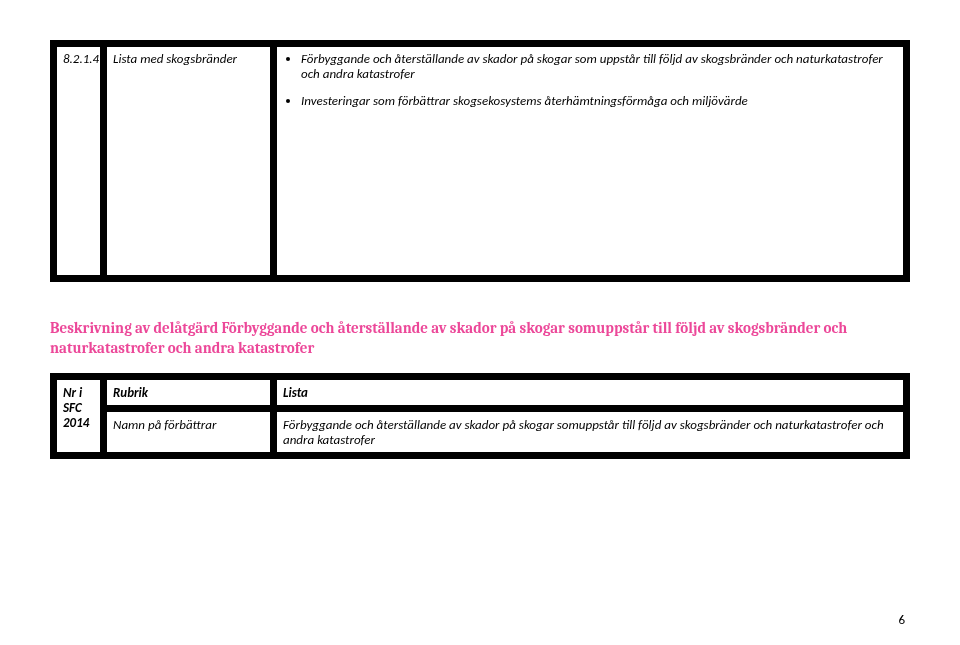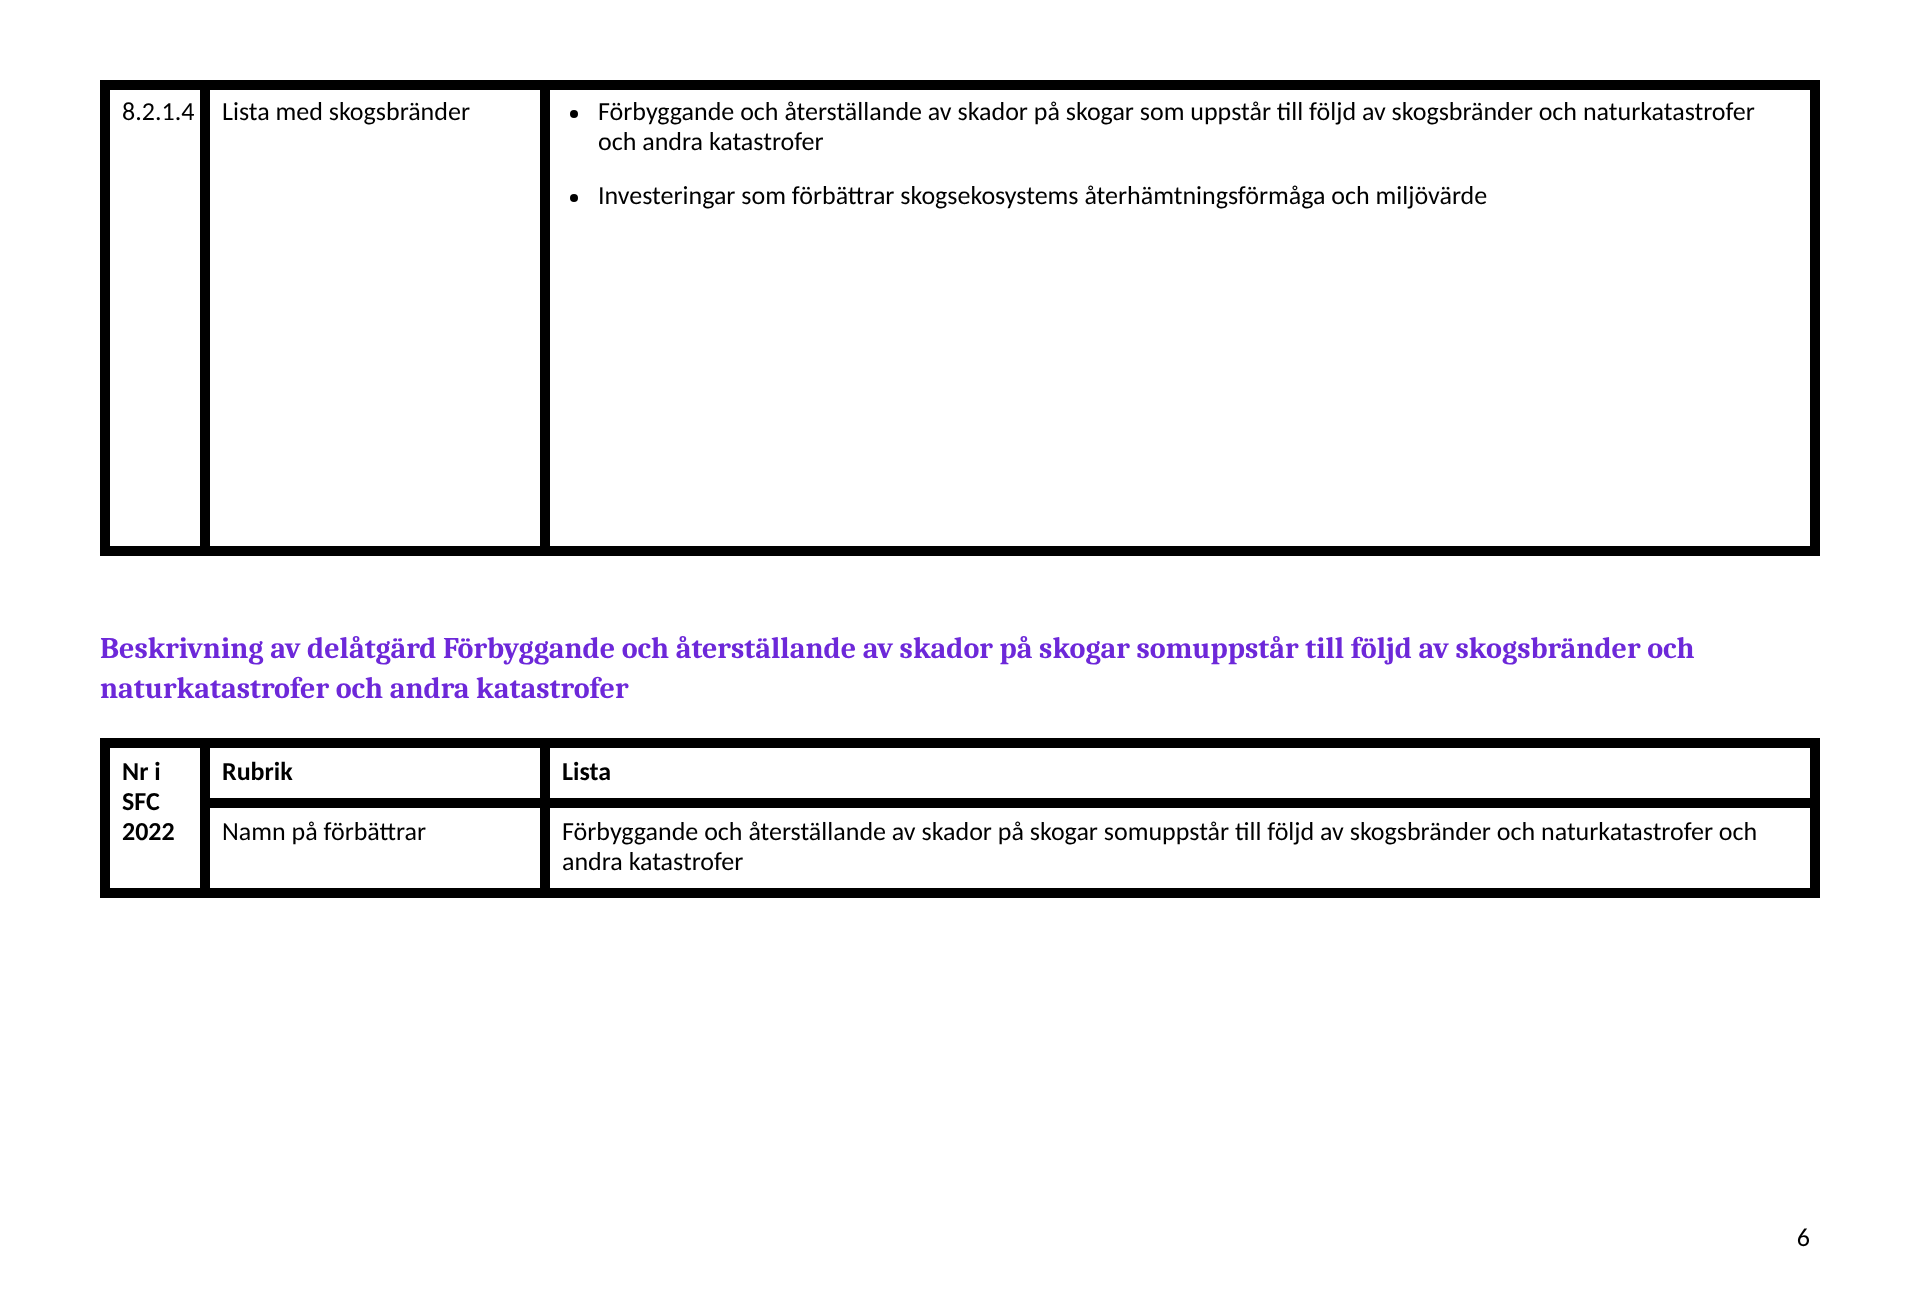--- a/index.html
+++ b/index.html
@@ -13,42 +13,43 @@
     height: 645px;
     box-sizing: border-box;
     position: relative;
   }
   table {
     border-collapse: collapse;
     width: 100%;
     table-layout: fixed;
   }
   td {
-    border: 5px solid #000000;
+    border: 7px solid #000000;
     vertical-align: top;
     padding: 4px 6px;
     font-size: 13px;
+    font-style: italic;
   }
   .col1 { width: 50px; }
   .col2 { width: 170px; }
   .col3 { width: auto; }
   ul {
     margin: 0;
     padding-left: 18px;
   }
   li {
     margin-bottom: 12px;
   }
   .table1-row td {
     height: 220px;
   }
   .heading {
     font-family: Cambria, Georgia, serif;
     font-weight: bold;
-    color: #6d28d9;
+    color: #ec4899;
     font-size: 15px;
     margin-top: 36px;
     margin-bottom: 14px;
     line-height: 1.35;
   }
   .table2 td {
     padding: 5px 6px;
   }
   .table2 .hdr {
     font-weight: bold;
@@ -86,21 +87,21 @@
 <div class="heading">Beskrivning av delåtgärd Förbyggande och återställande av skador på skogar somuppstår till följd av skogsbränder och naturkatastrofer och andra katastrofer</div>
 
 <table class="table2">
   <colgroup>
     <col class="col1">
     <col class="col2">
     <col class="col3">
   </colgroup>
   <tbody>
       <tr>
-    <td class="hdr" rowspan="2">Nr i SFC 2022</td>
+    <td class="hdr" rowspan="2">Nr i SFC 2014</td>
     <td class="hdr">Rubrik</td>
     <td class="hdr">Lista</td>
   </tr>
   <tr>
     <td>Namn på förbättrar</td>
     <td>Förbyggande och återställande av skador på skogar somuppstår till följd av skogsbränder och naturkatastrofer och andra katastrofer</td>
   </tr>
 </tbody>
   </table>
 

